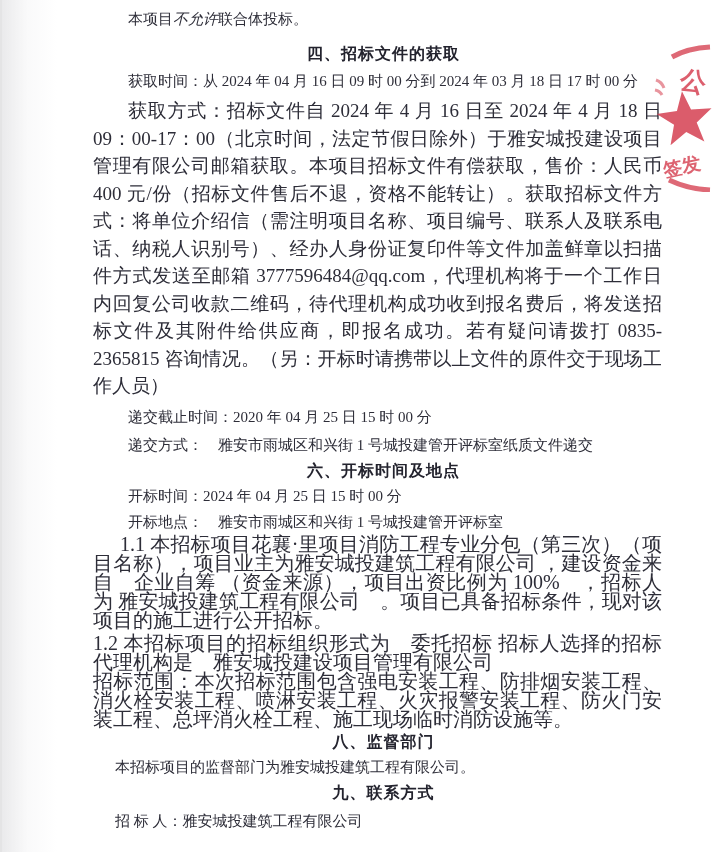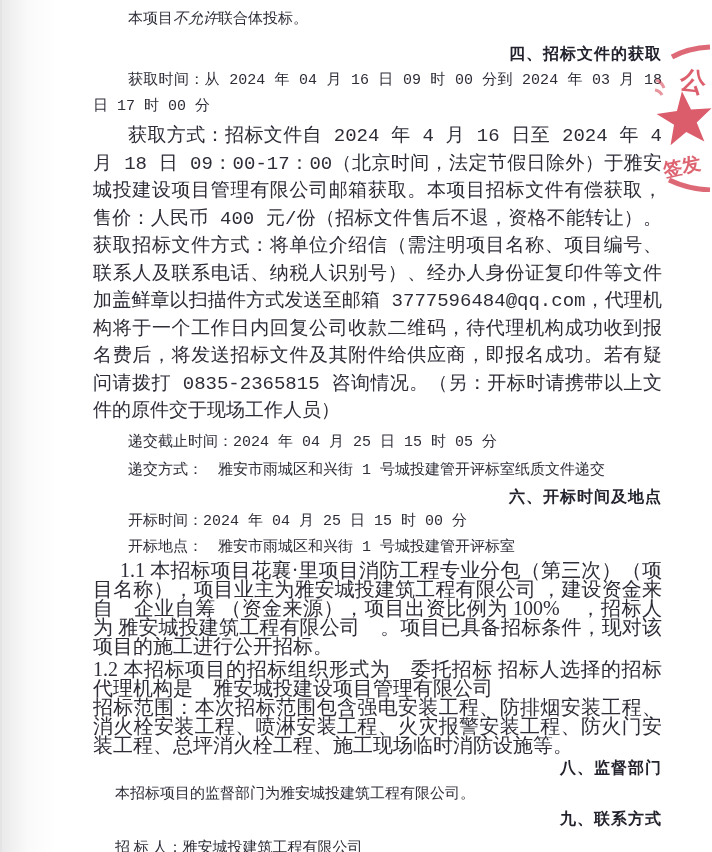--- a/index.html
+++ b/index.html
@@ -6,22 +6,22 @@
   .page{position:relative;width:712px;height:852px;background:#ffffff;overflow:hidden;
         font-family:"Liberation Serif","DejaVu Serif",serif;}
   .scan-edge{position:absolute;left:0;top:0;bottom:0;width:58px;pointer-events:none;
         background:linear-gradient(to right, rgba(185,185,190,.30), rgba(215,215,220,.12) 45%, rgba(255,255,255,0));
         border-left:2px solid rgba(165,165,170,.30);}
   .doc{position:absolute;left:93px;right:50px;top:6px;color:#2d2d38;}
   .doc p{margin:0;text-align:justify;font-size:15px;line-height:26px;}
   .doc p.para{font-size:19px;line-height:27.5px;}
   .doc p.s7para{font-size:20px;line-height:19px;}
   .doc h2{margin:0;font:bold 16px/25px "Liberation Sans","DejaVu Sans",sans-serif;
-        color:#23232e;text-align:right;margin-left:12px;letter-spacing:1px;}
-  .indent36{text-indent:35px;font-family:Liberation Mono, monospace;}
+        color:#23232e;text-align:center;margin-left:12px;letter-spacing:1px;}
+  .indent36{text-indent:35px;}
   .indent27{text-indent:27px;}
   .indent22{text-indent:22px;}
   .em{font-style:italic;}.mt2{margin-top:2px!important;}
   .mt3{margin-top:3px!important;}.mt4{margin-top:4px!important;}
   .h4m{margin-top:8px!important;}
   .intro{line-height:27px!important;}
   .seal{position:absolute;top:42px;right:0;width:60px;height:150px;opacity:.92;}
   .seal text{font-family:"Liberation Sans","DejaVu Sans",sans-serif;font-weight:bold;}
 </style>
 </head>
@@ -31,21 +31,21 @@
   <div class="scan-edge"></div>
 
   <main class="doc">
 
     <p class="intro indent36"><span>本项目</span><span class="em">不允许</span><span>联合体投标。</span></p>
 
     <h2 class="h4m">四、招标文件的获取</h2>
     <p class="indent36 mt2">获取时间：从 2024 年 04 月 16 日 09 时 00 分到 2024 年 03 月 18 日 17 时 00 分</p>
     <p class="para indent36 mt3">获取方式：招标文件自 2024 年 4 月 16 日至 2024 年 4 月 18 日 09：00-17：00（北京时间，法定节假日除外）于雅安城投建设项目管理有限公司邮箱获取。本项目招标文件有偿获取，售价：人民币 400 元/份（招标文件售后不退，资格不能转让）。获取招标文件方式：将单位介绍信（需注明项目名称、项目编号、联系人及联系电话、纳税人识别号）、经办人身份证复印件等文件加盖鲜章以扫描件方式发送至邮箱 3777596484@qq.com，代理机构将于一个工作日内回复公司收款二维码，待代理机构成功收到报名费后，将发送招标文件及其附件给供应商，即报名成功。若有疑问请拨打 0835-2365815 咨询情况。（另：开标时请携带以上文件的原件交于现场工作人员）</p>
 
-    <p class="indent36 mt4">递交截止时间：2024 年 04 月 25 日 15 时 05 分</p>
+    <p class="indent36 mt4">递交截止时间：2020 年 04 月 25 日 15 时 00 分</p>
     <p class="indent36 mt2">递交方式：　雅安市雨城区和兴街 1 号城投建管开评标室纸质文件递交</p>
 
     <h2>六、开标时间及地点</h2>
     <p class="indent36">开标时间：2024 年 04 月 25 日 15 时 00 分</p>
     <p class="indent36">开标地点：　雅安市雨城区和兴街 1 号城投建管开评标室</p>
 
     <p class="s7para indent27">1.1 本招标项目花襄·里项目消防工程专业分包（第三次）（项目名称），项目业主为雅安城投建筑工程有限公司 ，建设资金来自　企业自筹 （资金来源），项目出资比例为 100%　，招标人为 雅安城投建筑工程有限公司　。项目已具备招标条件，现对该项目的施工进行公开招标。</p>
     <p class="s7para mt4">1.2 本招标项目的招标组织形式为　委托招标 招标人选择的招标代理机构是　雅安城投建设项目管理有限公司</p>
     <p class="s7para">招标范围：本次招标范围包含强电安装工程、防排烟安装工程、消火栓安装工程、喷淋安装工程、火灾报警安装工程、防火门安装工程、总坪消火栓工程、施工现场临时消防设施等。</p>
 

